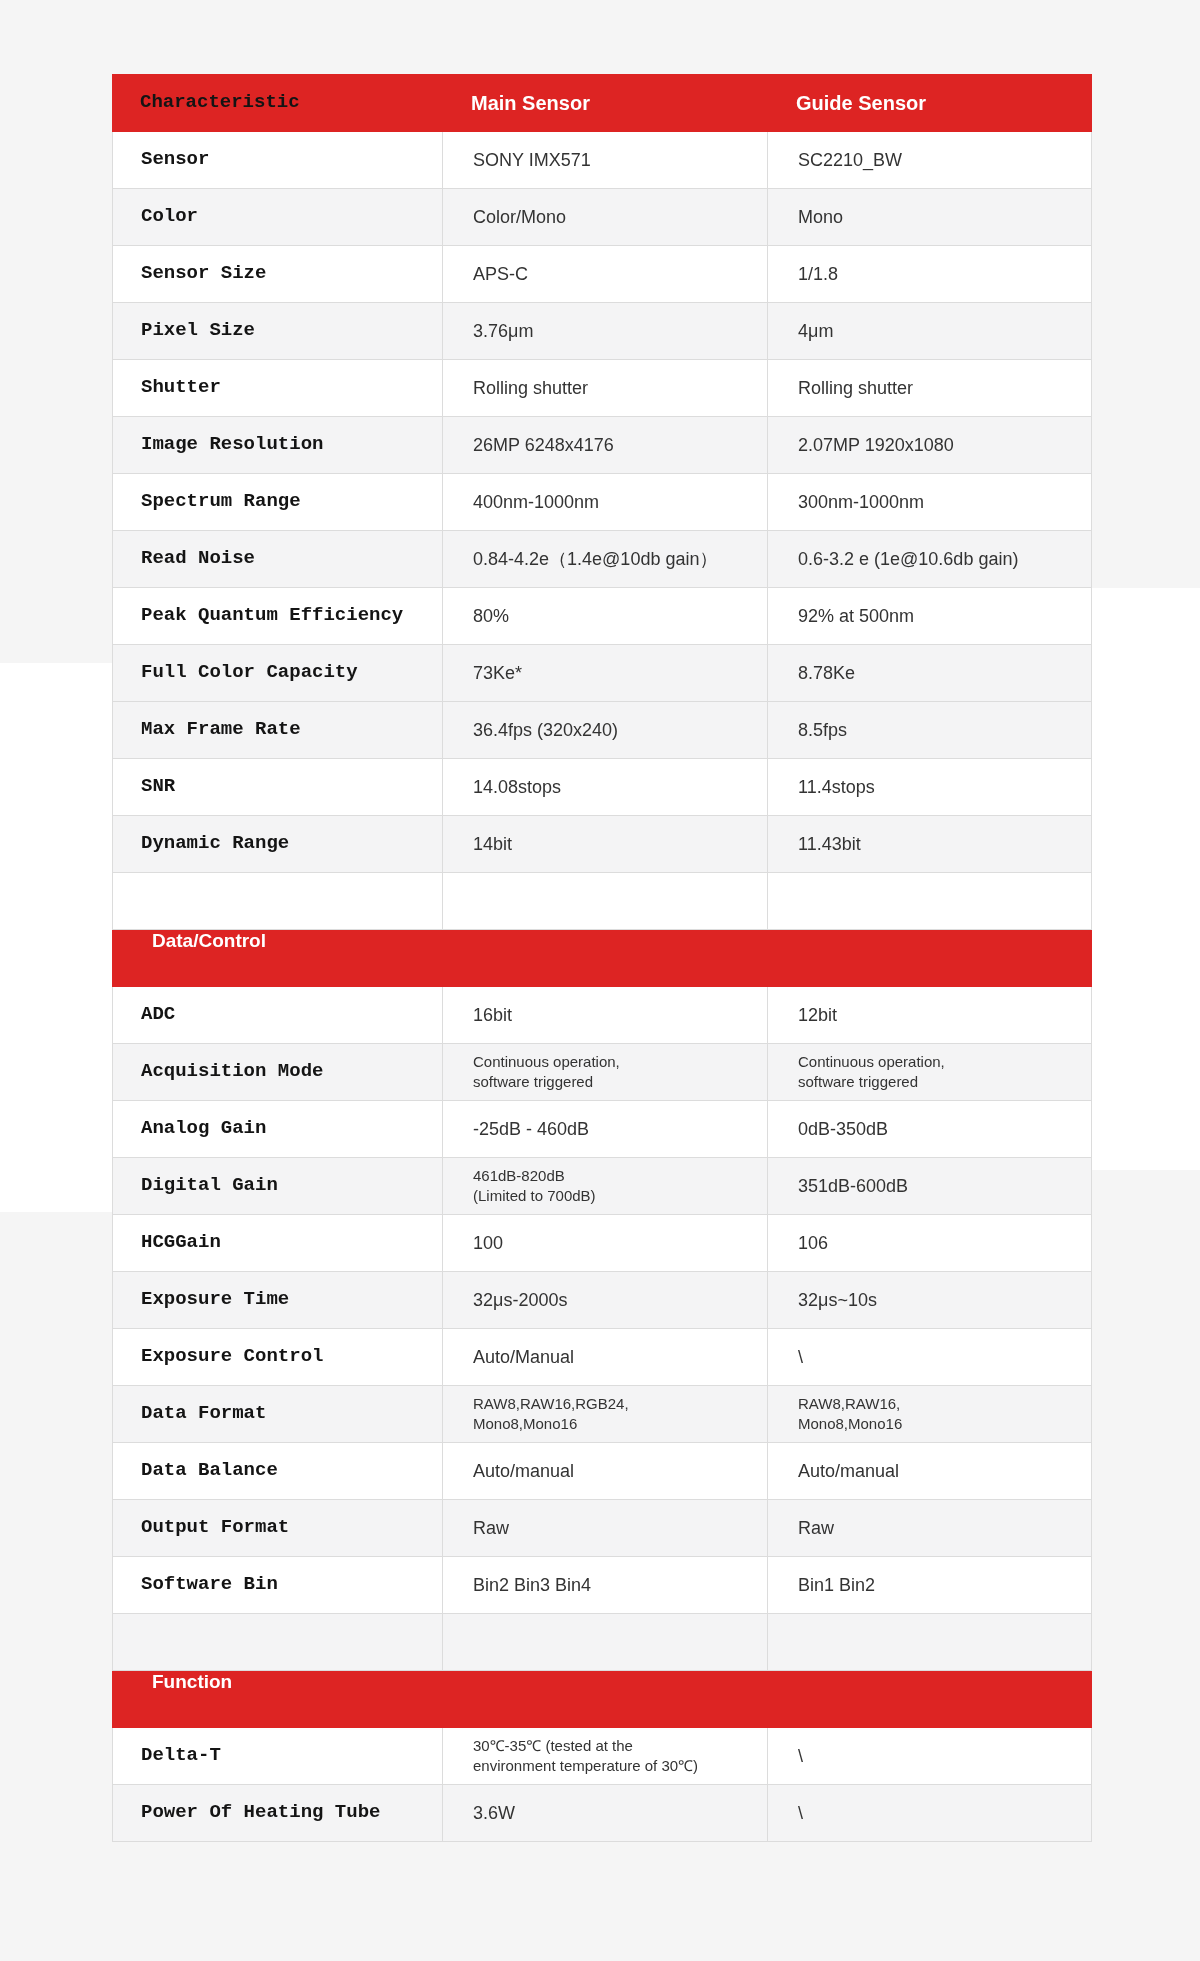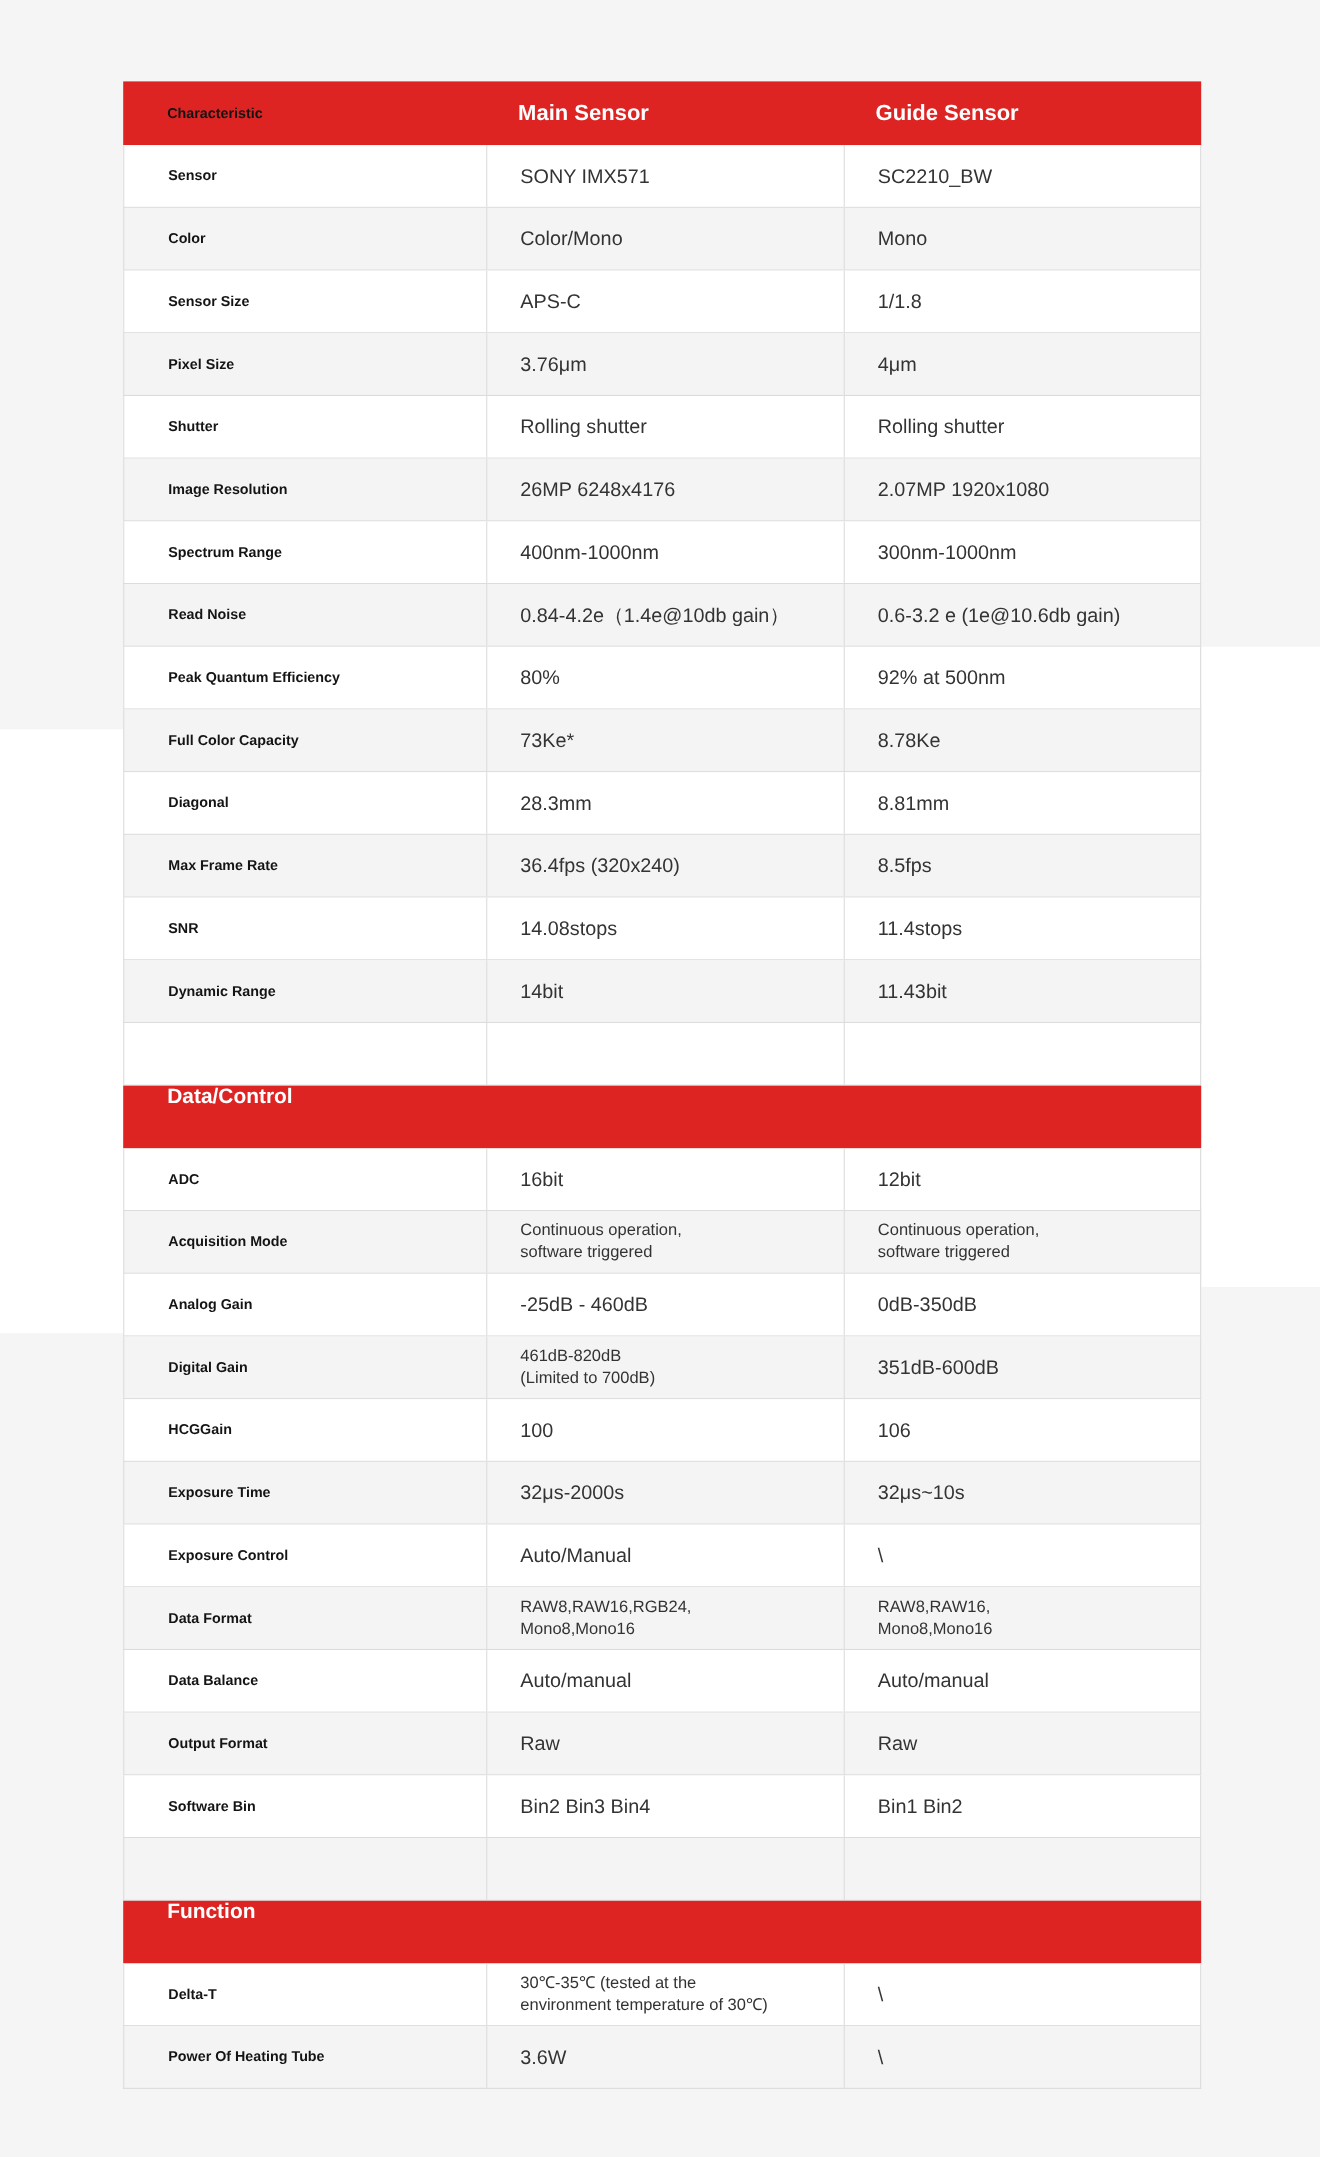--- a/index.html
+++ b/index.html
@@ -45,24 +45,25 @@
   }
   .grid-row.alt { background: var(--alt-row, #f4f4f5); }
   .cell {
     display: flex;
     align-items: center;
     padding: 6px 12px 6px 30px;
     box-sizing: border-box;
     line-height: 1.35;
   }
   .cell.label-cell {
-    padding-left: 40px;
+    padding-left: 28px;
     font-weight: bold;
-    font-size: 13px;
+    font-size: 19px;
     color: var(--label-text, #141414);
+    font-family: Liberation Mono, monospace;
   }
   .cell.val {
     font-size: 18px;
     color: var(--value-text, #333333);
     white-space: pre-line;
   }
   .cell.small { font-size: 15px; }
   .grid-row .cell + .cell { border-left: 1px solid var(--border, #dcdcdc); }
   .band {
     display: flex;
@@ -131,25 +132,20 @@
     <div class="grid-row">
       <div class="cell label-cell">Peak Quantum Efficiency</div>
       <div class="cell val">80%</div>
       <div class="cell val">92% at 500nm</div>
     </div>
     <div class="grid-row alt">
       <div class="cell label-cell">Full Color Capacity</div>
       <div class="cell val">73Ke*</div>
       <div class="cell val">8.78Ke</div>
     </div>
-    <div class="grid-row">
-      <div class="cell label-cell">Diagonal</div>
-      <div class="cell val">28.3mm</div>
-      <div class="cell val">8.81mm</div>
-    </div>
     <div class="grid-row alt">
       <div class="cell label-cell">Max Frame Rate</div>
       <div class="cell val">36.4fps (320x240)</div>
       <div class="cell val">8.5fps</div>
     </div>
     <div class="grid-row">
       <div class="cell label-cell">SNR</div>
       <div class="cell val">14.08stops</div>
       <div class="cell val">11.4stops</div>
     </div>

